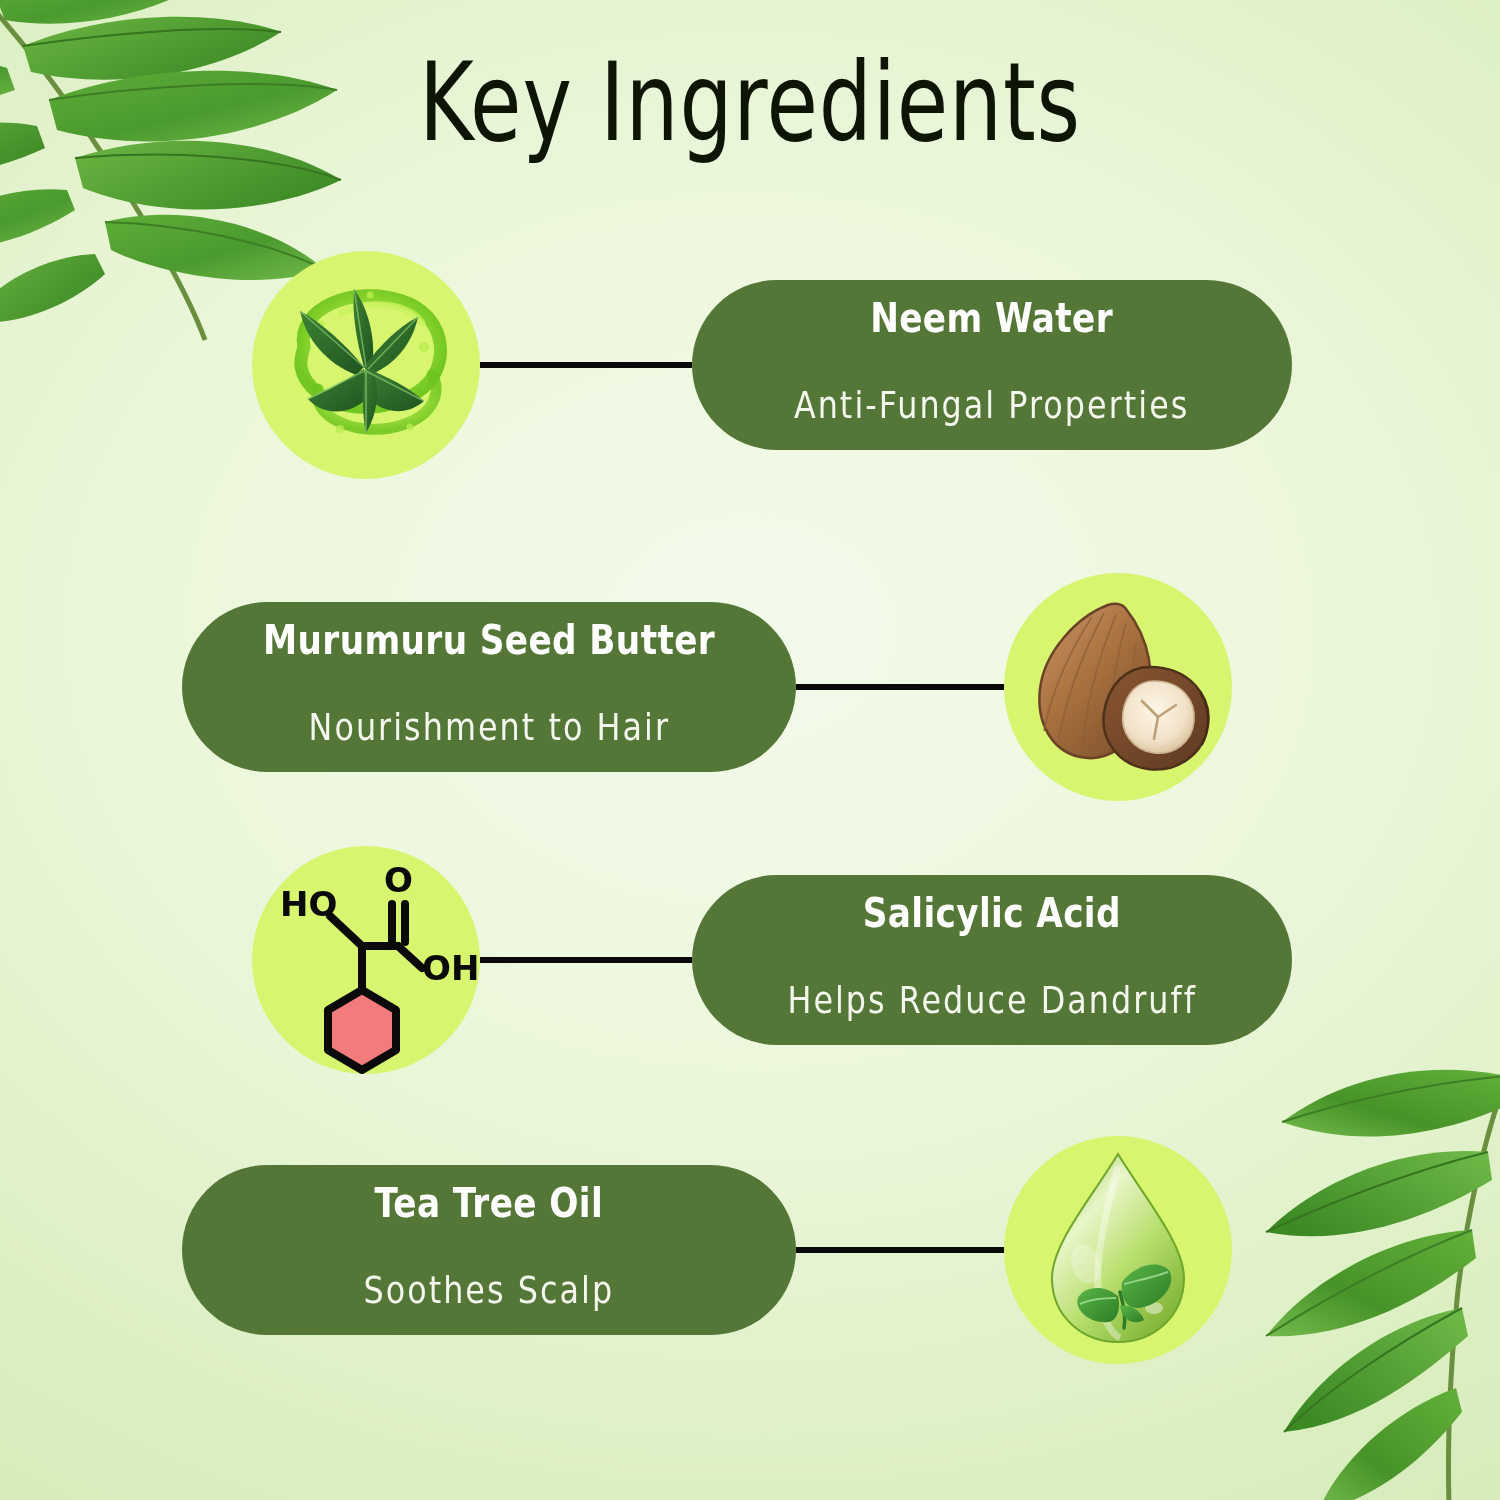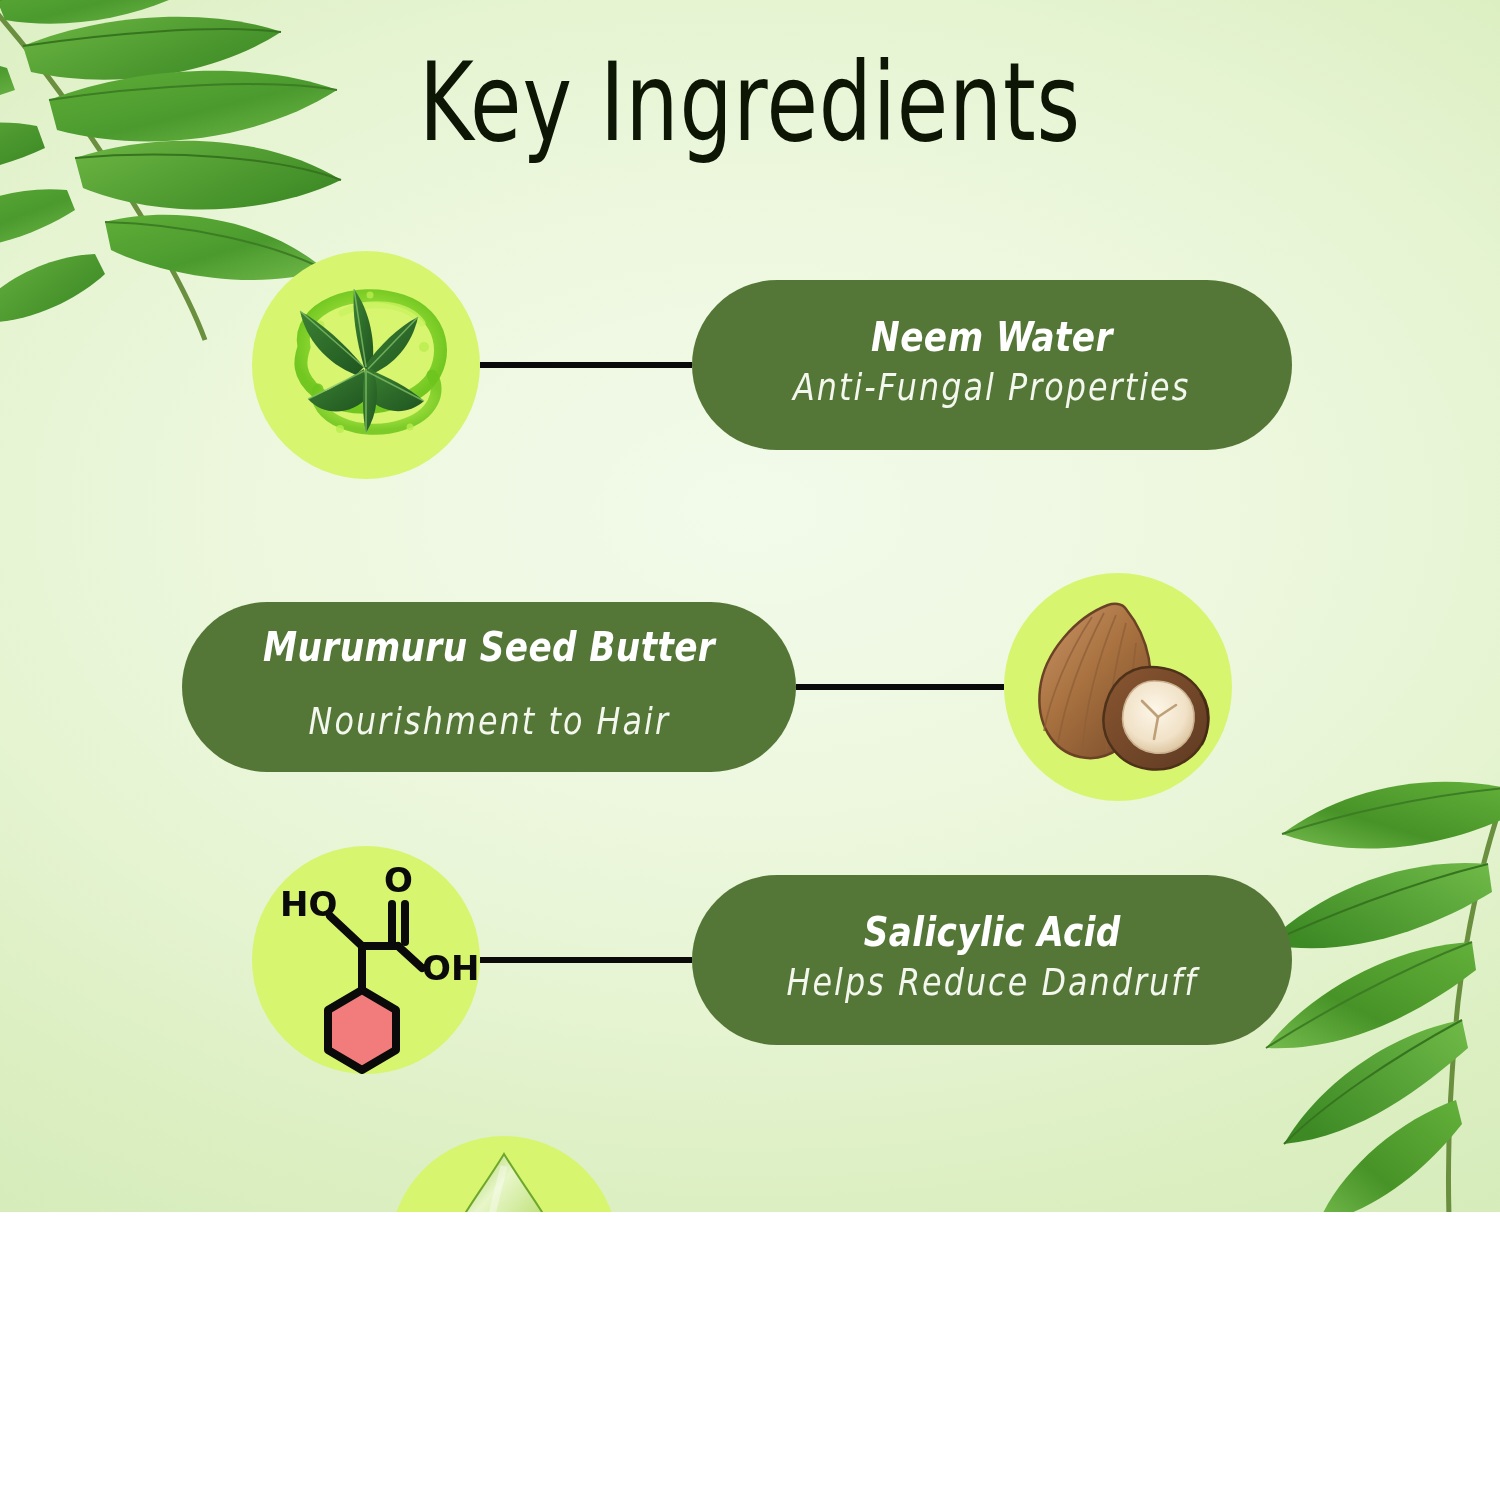--- a/index.html
+++ b/index.html
@@ -9,21 +9,21 @@
   body {
     width: 1500px;
     height: 1500px;
     font-family: "DejaVu Sans Condensed", "Liberation Sans", sans-serif;
     overflow: hidden;
   }
 
   #poster {
     position: relative;
     width: 1500px;
-    height: 1212px;
+    height: 1500px;
     background:
       radial-gradient(ellipse 90% 70% at 50% 42%,
         #f2faea 0%,
         #eef8e0 32%,
         #e6f4d2 60%,
         #dcefc2 82%,
         #d6ecba 100%);
     overflow: hidden;
   }
 
@@ -95,24 +95,23 @@
   .conn-4 { width: 208px; }
 
   
   .pill {
     flex: 0 0 auto;
     background: #547737;
     border-radius: 86px;
     display: flex;
     flex-direction: column;
     align-items: center;
-    justify-content: center;
+    justify-content: space-between;
     box-sizing: border-box;
     padding: 16px 34px 22px 34px;
-    font-style: italic;
   }
   .pill-wide   { width: 600px; height: 170px; }
   .pill-wide-2 { width: 614px; height: 170px; gap: 24px; }
 
   .pill-title {
     color: #ffffff;
     font-weight: 700;
     font-size: 41px;
     line-height: 1.12;
     letter-spacing: 0.4px;
@@ -378,20 +377,24 @@
     <div class="connector conn-3"></div>
 
     <div class="pill pill-wide">
       <div class="pill-title">Salicylic Acid</div>
       <div class="pill-sub">Helps Reduce Dandruff</div>
     </div>
   </div>
 
   <div class="row icon-right row-4">
 
+    <div class="pill pill-wide-2">
+      <div class="pill-title">Tea Tree Oil</div>
+      <div class="pill-sub">Soothes Scalp</div>
+    </div>
 
     <div class="connector conn-4"></div>
 
     <div class="icon-bubble">
       <svg viewBox="0 0 228 228" width="228" height="228" aria-hidden="true">
         <defs>
           <linearGradient id="dropG" x1="0.1" y1="0" x2="0.9" y2="1">
             <stop offset="0%" stop-color="#8fc53a"></stop>
             <stop offset="28%" stop-color="#e8f6c9"></stop>
             <stop offset="58%" stop-color="#b9df6e"></stop>

